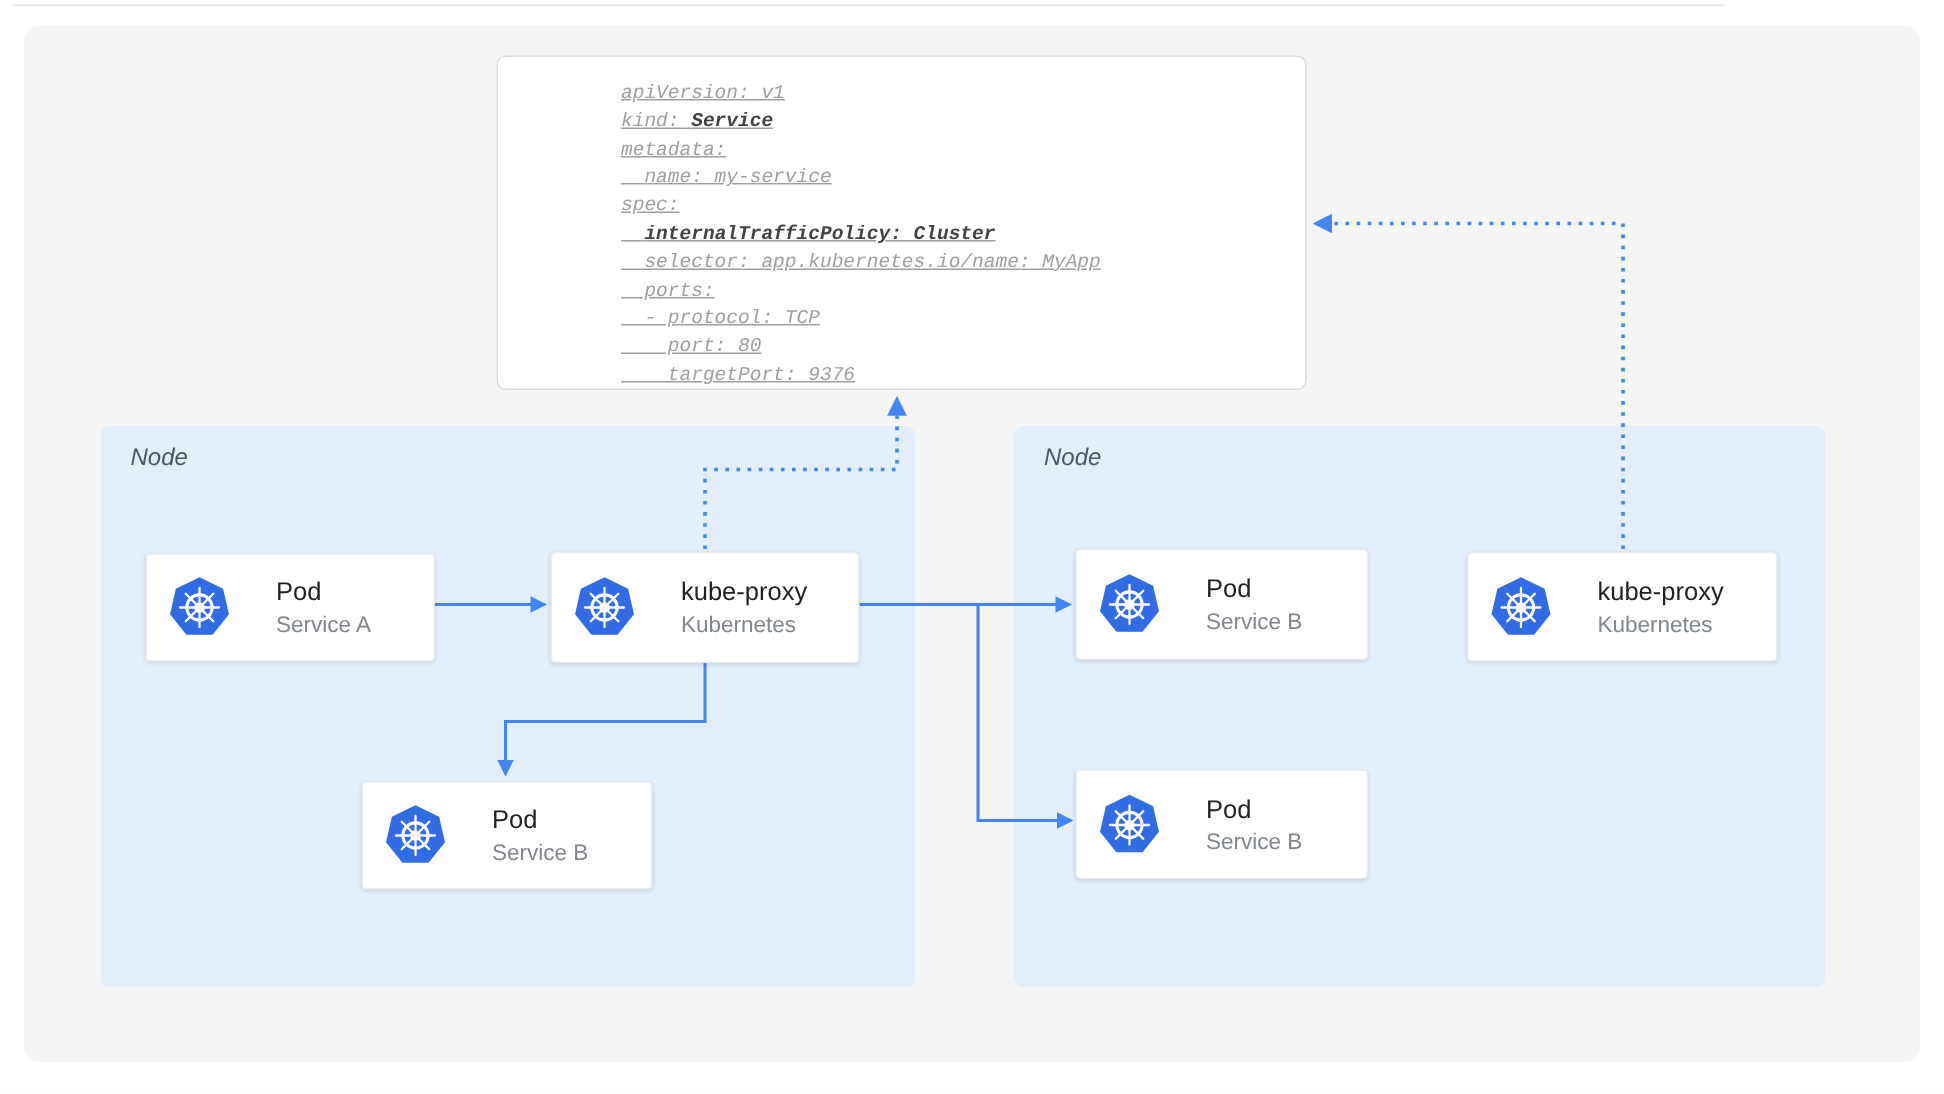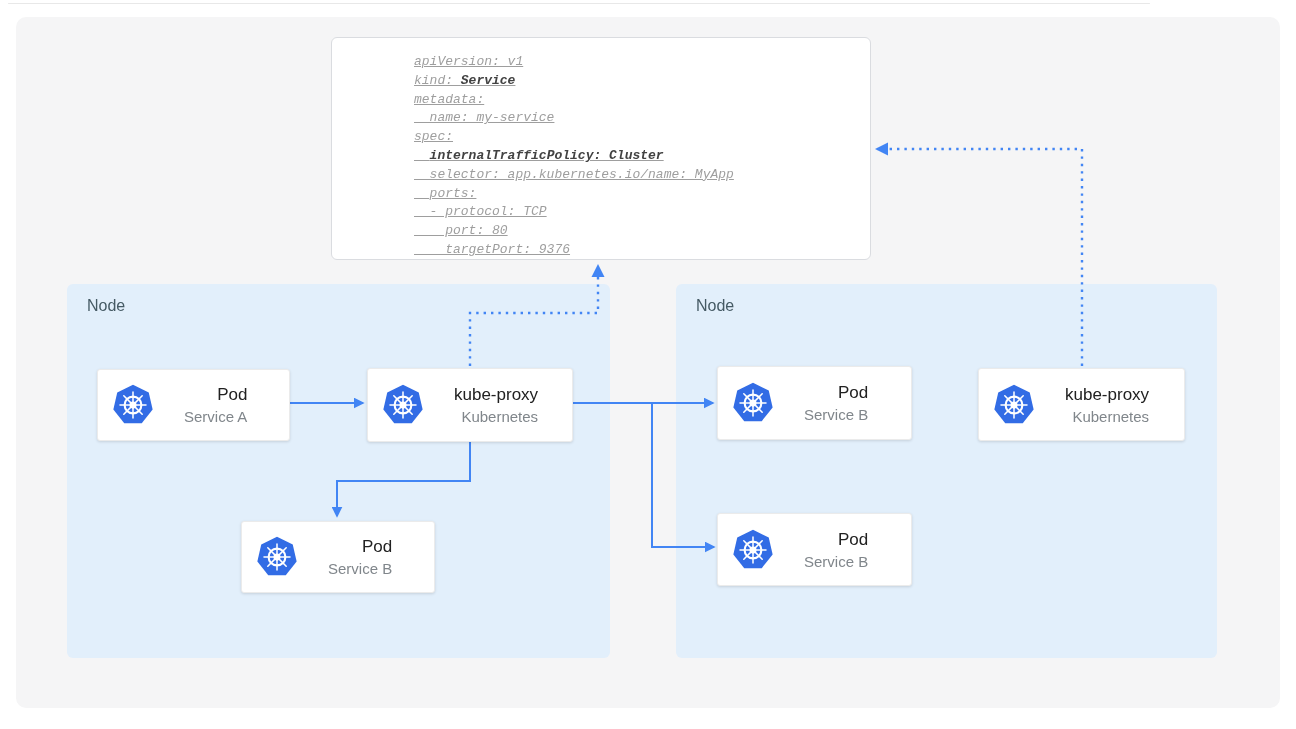--- a/index.html
+++ b/index.html
@@ -49,20 +49,21 @@
     border-radius: 6px;
   }
   .node-left  { left: 67px;  top: 284px; width: 543px; height: 374px; }
   .node-right { left: 676px; top: 284px; width: 541px; height: 374px; }
   .node-label {
     position: absolute;
     left: 20px;
     top: 13px;
     font-size: 16px;
     color: var(--node-label, #455a64);
+    font-style: italic;
   }
   .yaml-card {
     position: absolute;
     left: 331px;
     top: 37px;
     width: 540px;
     height: 223px;
     background: #ffffff;
     border: 1px solid #dadce0;
     border-radius: 6px;
@@ -104,21 +105,20 @@
     height: 42px;
     margin-left: 14px;
     flex: 0 0 auto;
   }
   .card-icon svg { display: block; width: 42px; height: 42px; }
   .card-text {
     margin-left: 30px;
     display: flex;
     flex-direction: column;
     justify-content: center;
-    align-items: flex-end;
   }
   .card-title {
     font-size: 17px;
     line-height: 23px;
     color: var(--card-title, #212121);
   }
   .card-subtitle {
     font-size: 15px;
     line-height: 21px;
     color: var(--card-subtitle, #80868b);

